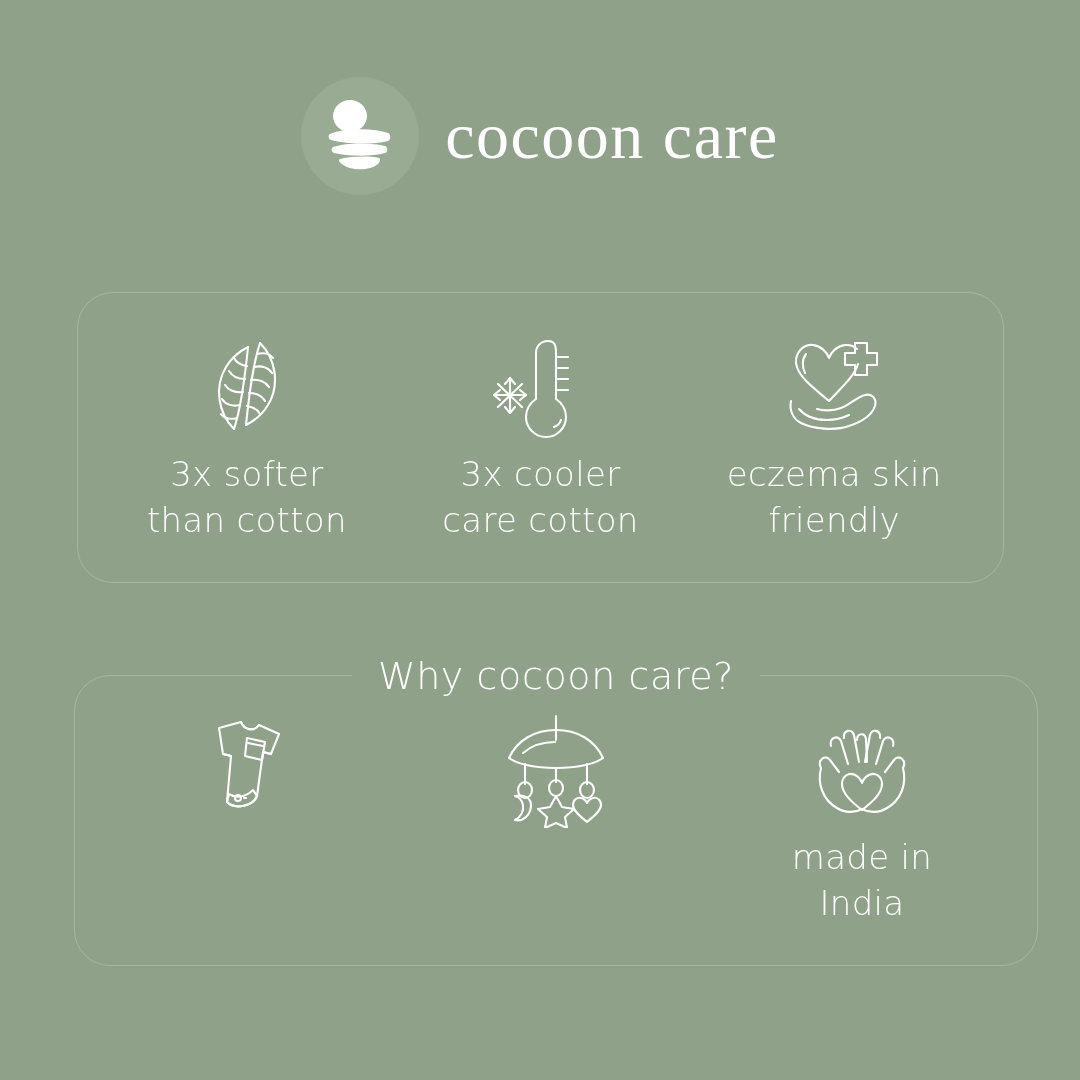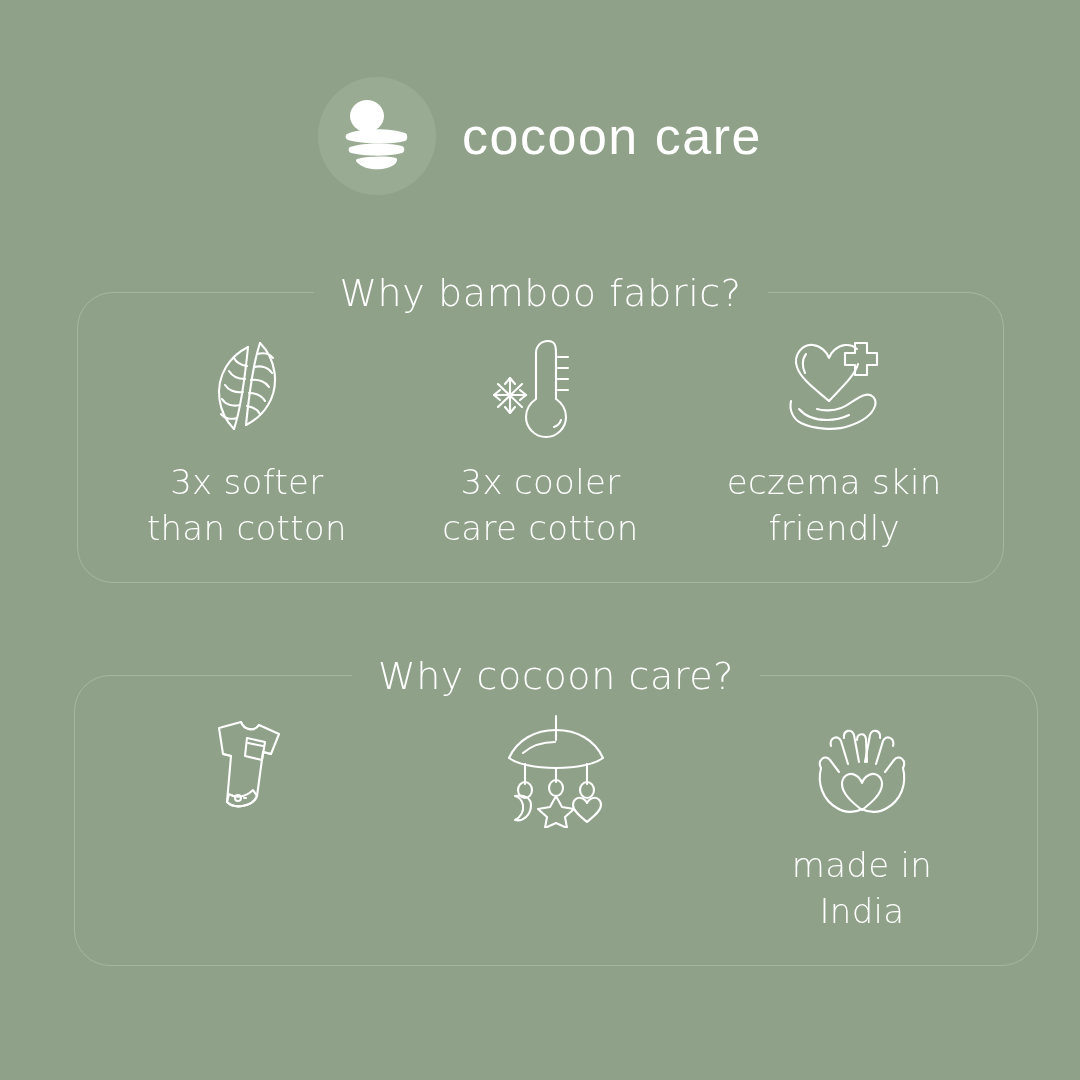--- a/index.html
+++ b/index.html
@@ -33,27 +33,27 @@
     height: 118px;
     border-radius: 50%;
     background: #9aab93;
     display: flex;
     align-items: center;
     justify-content: center;
     flex: none;
   }
   .brand-mark svg { display: block; }
   .brand-name {
-    font-size: 52px;
+    font-size: 66px;
     font-weight: 300;
     letter-spacing: 1.5px;
     color: #ffffff;
     line-height: 1;
     white-space: nowrap;
-    font-family: Liberation Sans, sans-serif;
+    font-family: Liberation Serif, serif;
   }
 
   
   .card {
     position: absolute;
     border: 1.4px solid rgba(255,255,255,0.22);
     border-radius: 36px;
     box-sizing: border-box;
   }
   #card-fabric {
@@ -106,21 +106,21 @@
     text-align: center;
   }
   .feature-icon {
     height: 118px;
     display: flex;
     align-items: center;
     justify-content: center;
   }
   .feature-icon svg { display: block; }
   .feature-label {
-    margin-top: 14px;
+    margin-top: 6px;
     font-size: 34px;
     font-weight: 300;
     line-height: 1.36;
     letter-spacing: 0.3px;
     color: #ffffff;
     white-space: pre-line;
     font-family: "DejaVu Sans", sans-serif;
   }
 </style>
 </head>
@@ -136,21 +136,20 @@
       <path d="M12 40 C28 33 58 35 70 39 C73 40 73 46 70 47 C54 51 26 50 13 46 C10 45 10 41 12 40 Z" fill="#ffffff"></path>
       <path d="M15 53 C30 48 56 49 67 52 C70 53 70 58 67 59 C52 63 28 62 16 59 C13 58 13 54 15 53 Z" fill="#ffffff"></path>
       <path d="M22 65 C34 62 52 62 61 64 C63 65 62 68 60 70 C52 77 32 77 24 70 C21 68 20 66 22 65 Z" fill="#ffffff"></path>
     </svg>
   </div>
 
   <div class="brand-name">cocoon care</div>
 </div>
 
 <div class="card" id="card-fabric">
-  <div class="card-title">Why bamboo fabric?</div>
 
   <div class="features">
 
     <div class="feature">
       <div class="feature-icon">
         <svg width="118" height="118" viewBox="0 0 118 118" fill="none" stroke="#ffffff" stroke-width="2.1" stroke-linecap="round" stroke-linejoin="round" aria-hidden="true">
 
           <path d="M72 16 C88 32 92 58 80 78 C74 88 66 94 58 98"></path>
           <path d="M72 16 C66 34 62 58 58 98"></path>
 

